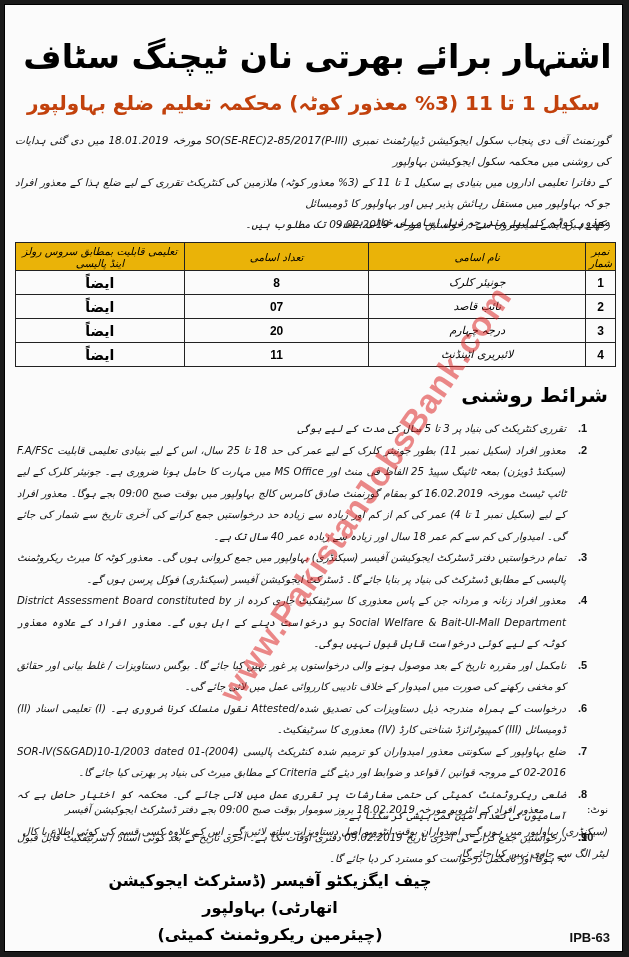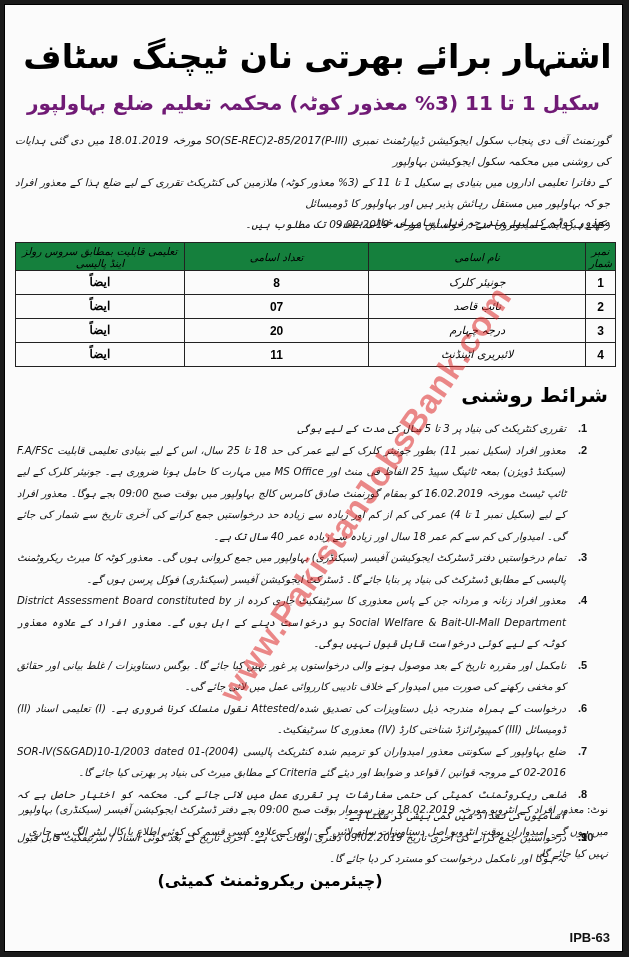--- a/index.html
+++ b/index.html
@@ -12,63 +12,63 @@
     position: absolute; left: 4px; top: 4px; width: 617px; height: 946px;
     background: #fbfbfb; border: 1px solid #000; overflow: hidden;
   }
   .rtl { direction: rtl; unicode-bidi: embed; }
   .title {
     position: absolute; top: 32px; left: 0; right: 0; text-align: center;
     font-size: 33px; font-weight: bold; color: #000; line-height: 40px; margin-left: 8px;
   }
   .subtitle {
     position: absolute; top: 84px; left: 0; right: 0; text-align: center;
-    font-size: 20px; font-weight: bold; color: #701a75; line-height: 28px;
+    font-size: 20px; font-weight: bold; color: #c2410c; line-height: 28px;
   }
   .intro {
     position: absolute; top: 125px; left: 10px; right: 12px;
     font-size: 10.5px; line-height: 21px; color: #111; text-align: justify;
     font-style: italic;
   }
   .intro .line { display: block; }
   .vacancy-note {
     position: absolute; top: 211px; right: 12px;
     font-size: 11px; color: #111; font-style: italic;
   }
   table.posts {
     position: absolute; top: 237px; left: 10px; width: 601px;
     border-collapse: collapse; direction: rtl; font-size: 11px;
   }
   table.posts th, table.posts td {
     border: 1.5px solid #222; text-align: center; height: 23px; padding: 0;
   }
-  table.posts th { background: #15803d; font-weight: normal; font-style: italic; font-size: 10.5px; height: 27px; }
+  table.posts th { background: #eab308; font-weight: normal; font-style: italic; font-size: 10.5px; height: 27px; }
   table.posts td.num { font-family: "Liberation Sans", sans-serif; font-weight: bold; font-size: 12px; }
   table.posts td.name { font-style: italic; font-size: 11px; }
-  table.posts td.qual { font-weight: bold; font-size: 12px; font-family: Liberation Serif, serif; }
+  table.posts td.qual { font-weight: bold; font-size: 14px; }
   .cond-heading {
     position: absolute; top: 378px; right: 14px;
     font-size: 20px; font-weight: bold; color: #000;
   }
   .conditions {
     position: absolute; top: 413px; left: 12px; right: 14px;
     font-size: 10.2px; line-height: 21.5px; color: #111;
   }
   .cond {
     position: relative; padding-right: 42px; font-style: italic; text-align: justify;
   }
   .cond .n {
     position: absolute; right: 0; top: 0; width: 30px; text-align: left;
     font-style: normal; font-family: "Liberation Sans", sans-serif; font-weight: bold; font-size: 11px;
   }
   .note {
     position: absolute; top: 794px; left: 12px; right: 14px;
     font-size: 10.2px; line-height: 22px; color: #111; font-style: italic;
   }
-  .note .label { font-style: normal; }
+  .note .label { margin-left: 40px; font-style: normal; }
   .signature {
     position: absolute; top: 862px; left: 95px; width: 340px; text-align: center;
     font-size: 16px; font-weight: bold; line-height: 27px; color: #000;
   }
   .code {
     position: absolute; right: 12px; bottom: 6px;
     font-family: "Liberation Sans", sans-serif; font-weight: bold; font-size: 13px; color: #111; margin-top: 16px;
   }
   .watermark {
     position: absolute; left: 130px; top: 500px; width: 420px;
@@ -151,19 +151,20 @@
     <div class="cond"><span class="n">9.</span></div>
     <div class="cond"><span class="n">10.</span><span>درخواستیں جمع کرانے کی آخری تاریخ 09.02.2019 دفتری اوقات تک ہے۔ آخری تاریخ کے بعد کوئی اسناد / سرٹیفکیٹ قابل قبول نہ ہوگا اور نامکمل درخواست کو مسترد کر دیا جائے گا۔</span></div>
   </div>
 
   <div class="note rtl">
     <span class="label">نوٹ:</span>
     <span>معذور افراد کے انٹرویو مورخہ 18.02.2019 بروز سوموار بوقت صبح 09:00 بجے دفتر ڈسٹرکٹ ایجوکیشن آفیسر (سیکنڈری) بہاولپور میں ہوں گے۔ امیدواران بوقت انٹرویو اصل دستاویزات ساتھ لائیں گے۔ اس کے علاوہ کسی قسم کی کوئی اطلاع یا کال لیٹر الگ سے جاری نہیں کیا جائے گا۔</span>
   </div>
 
   <div class="signature rtl">
+    <div>چیف ایگزیکٹو آفیسر (ڈسٹرکٹ ایجوکیشن اتھارٹی) بہاولپور</div>
     <div>(چیئرمین ریکروٹمنٹ کمیٹی)</div>
   </div>
 
   <div class="code">IPB-63</div>
 
   <div class="watermark">www.PakistanJobsBank.com</div>
 </div>
 
 </body></html>

